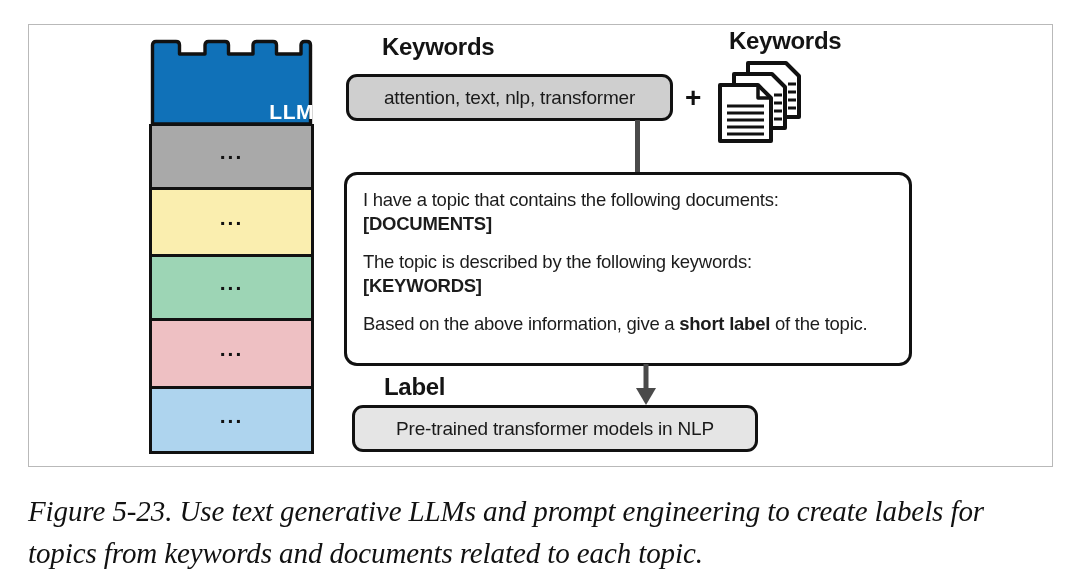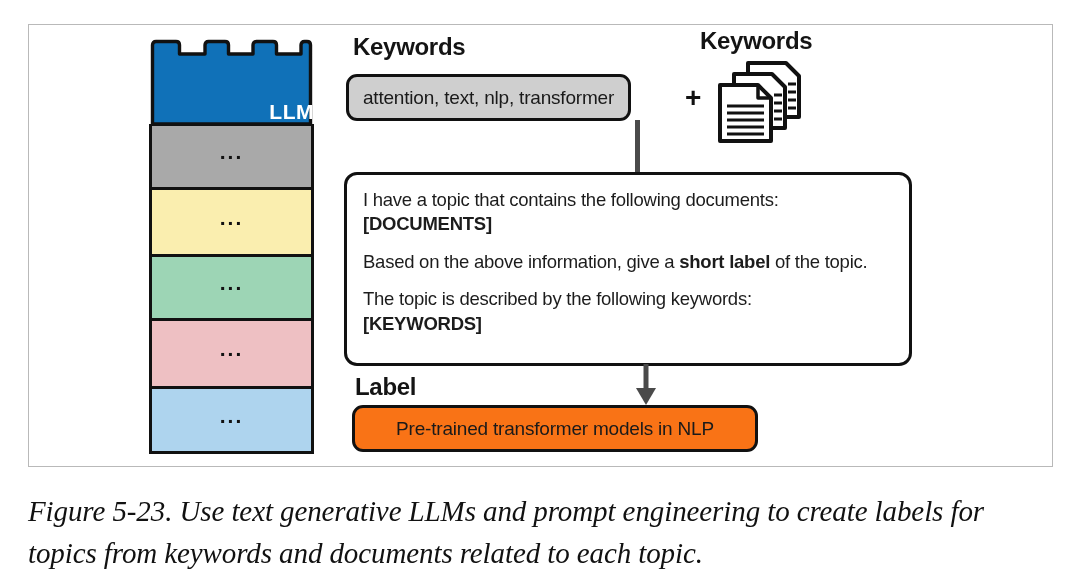--- a/index.html
+++ b/index.html
@@ -84,31 +84,32 @@
 
   
   .section-heading {
     position: absolute;
     font-size: 24px;
     font-weight: 700;
     color: #141414;
     font-family: "Liberation Sans", sans-serif;
     letter-spacing: -0.3px;
     white-space: nowrap;
+    margin-left: 29px;
   }
   #heading-keywords { left: 353px; top: 33px; }
   #heading-documents { left: 700px; top: 27px; }
   #heading-label { left: 355px; top: 373px; }
 
   
   #keywords-box {
     position: absolute;
     left: 346px;
     top: 74px;
-    width: 285px;
+    width: 327px;
     height: 47px;
     box-sizing: border-box;
     background: #cfcfcf;
     border: 3px solid #111111;
     border-radius: 11px;
     display: flex;
     align-items: center;
     justify-content: center;
   }
   #keywords-text {
@@ -185,21 +186,21 @@
   }
 
   
   #label-box {
     position: absolute;
     left: 352px;
     top: 405px;
     width: 406px;
     height: 47px;
     box-sizing: border-box;
-    background: #f97316;
+    background: #e5e5e5;
     border: 3px solid #111111;
     border-radius: 11px;
     display: flex;
     align-items: center;
     justify-content: center;
   }
   #label-text {
     font-size: 19px;
     color: #1a1a1a;
     font-family: "Liberation Sans", sans-serif;
@@ -295,25 +296,25 @@
 </svg>
 
 <div id="connector-keywords-prompt"></div>
 
 <div id="prompt-box">
   <div class="prompt-para">
     <div class="prompt-line">I have a topic that contains the following documents:</div>
     <div class="prompt-line strong">[DOCUMENTS]</div>
   </div>
   <div class="prompt-para">
-    <div class="prompt-line"><span>Based on the above information, give a </span><span class="inline-bold">short label</span><span> of the topic.</span></div>
-  </div>
-  <div class="prompt-para">
     <div class="prompt-line">The topic is described by the following keywords:</div>
     <div class="prompt-line strong">[KEYWORDS]</div>
+  </div>
+  <div class="prompt-para">
+    <div class="prompt-line"><span>Based on the above information, give a </span><span class="inline-bold">short label</span><span> of the topic.</span></div>
   </div>
 </div>
 
 <svg id="arrow-prompt-label" viewBox="0 0 24 42">
   <line x1="12" y1="0" x2="12" y2="26" stroke="#4a4a4a" stroke-width="5"></line>
   <path d="M2,24 L22,24 L12,41 Z" fill="#4a4a4a"></path>
 </svg>
 
 <div class="section-heading" id="heading-label">Label</div>
 <div id="label-box">

